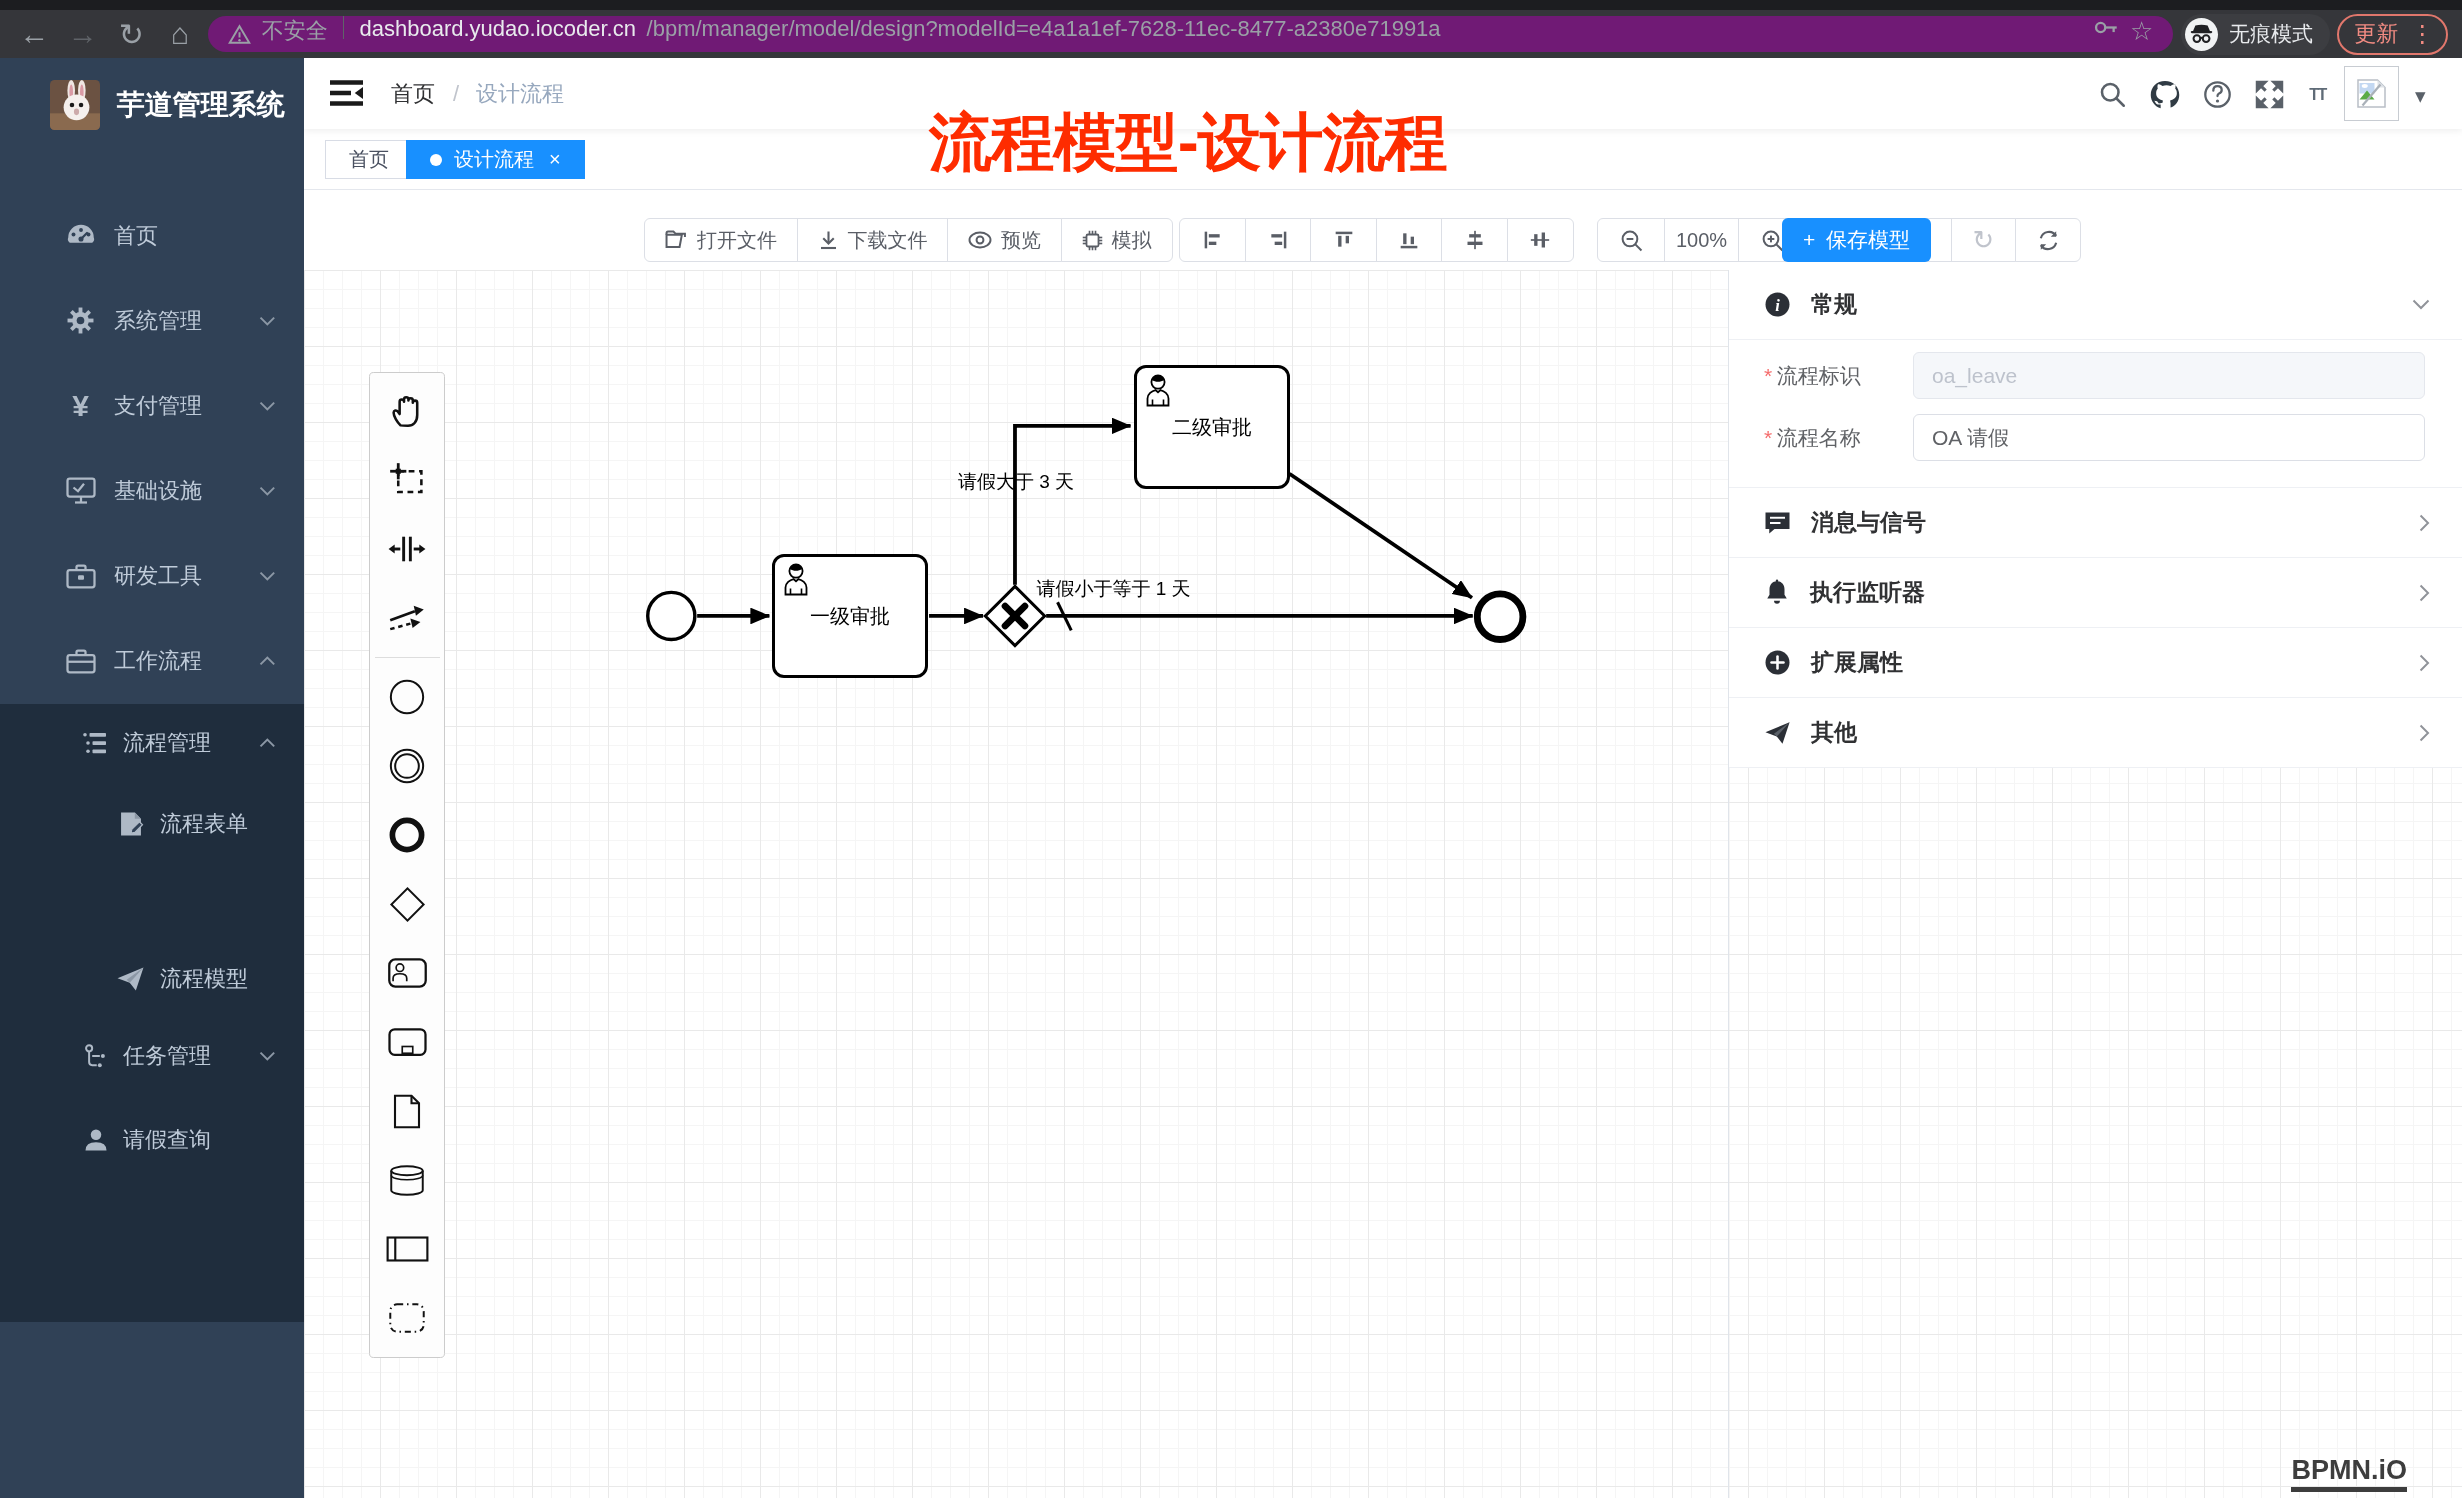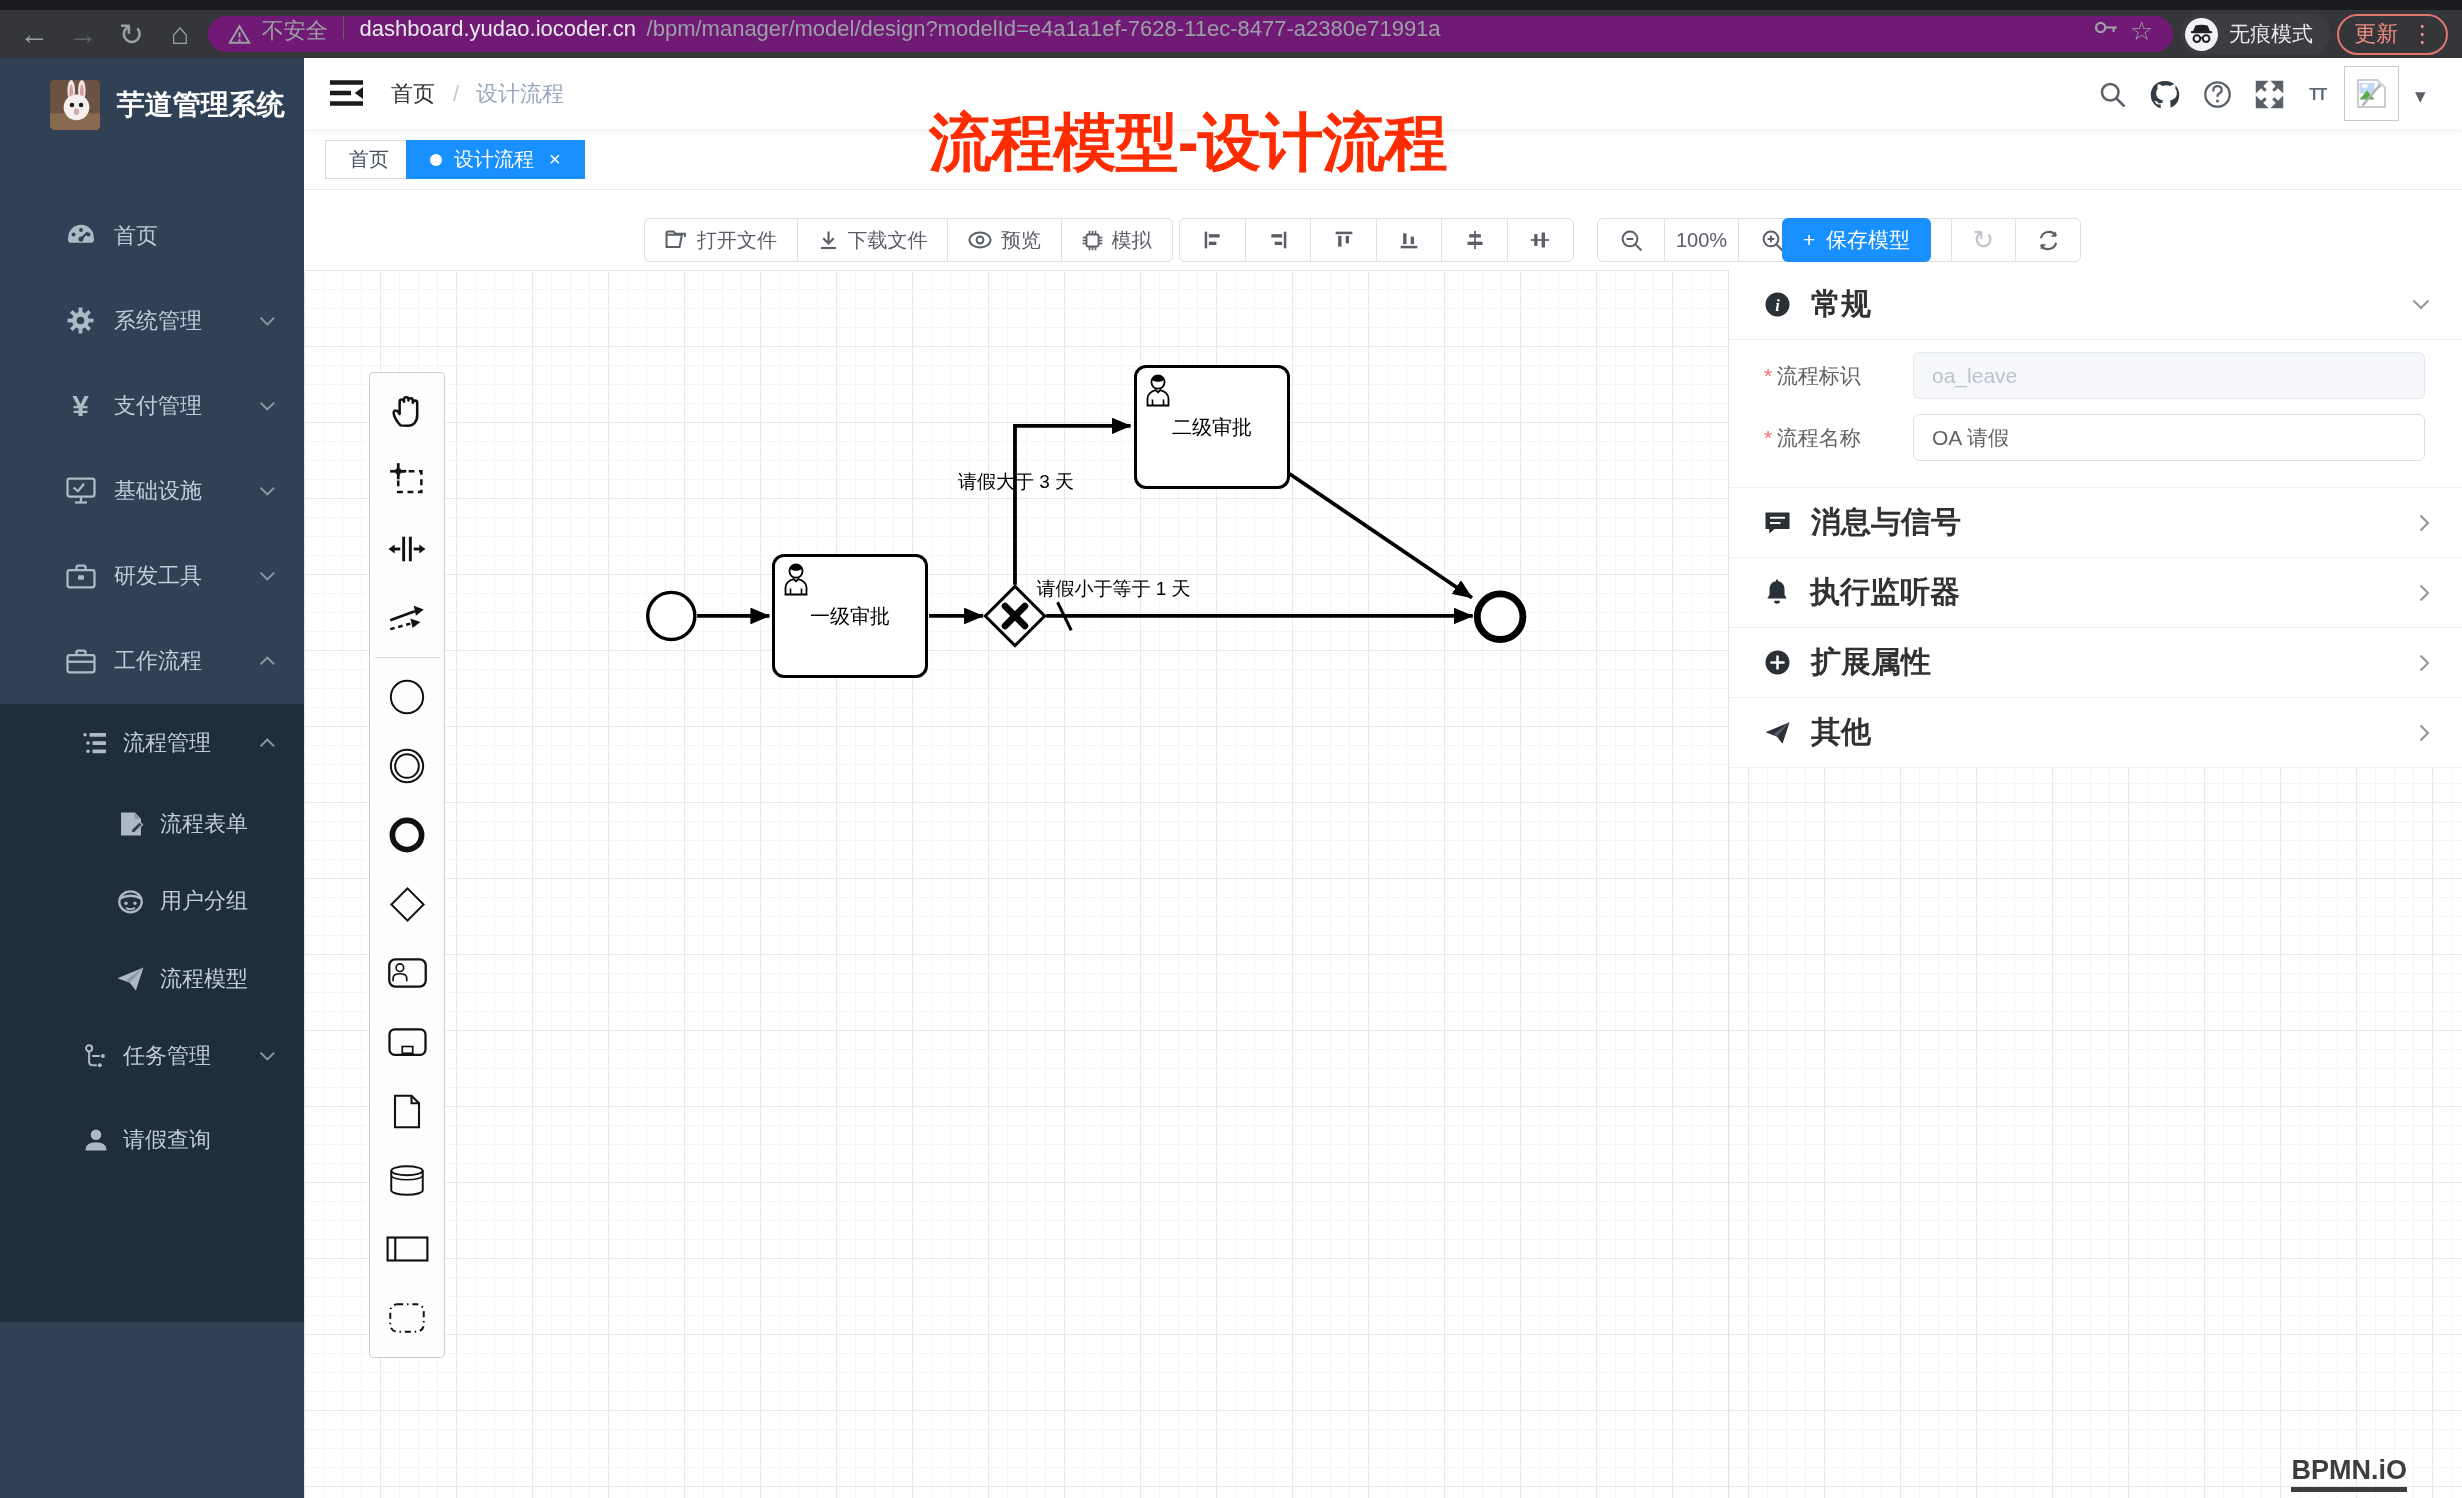--- a/index.html
+++ b/index.html
@@ -88,21 +88,21 @@
 .pal-div { width:65px; border-top:1.5px solid #ddd; margin:4.6px 0; flex:none; }
 #edges { position:absolute; left:0; top:0; width:2158px; height:1228px; z-index:1; }
 .bpmn-task { position:absolute; width:156px; height:124px; border:3.8px solid #000; border-radius:12px; background:#fff; display:flex; align-items:center; justify-content:center; font-size:20px; color:#000; z-index:2; cursor:pointer; }
 .task-person { position:absolute; left:6px; top:5.3px; }
 .flow-label { position:absolute; font-size:19px; color:#000; text-align:center; z-index:2; white-space:nowrap; }
 #watermark { position:absolute; right:55px; bottom:6px; font-size:27px; font-weight:bold; color:#3d3d3d; border-bottom:5.3px solid #3d3d3d; padding-bottom:0.8px; letter-spacing:0px; z-index:2; }
 
 
 #panel { position:absolute; left:1728px; top:270px; width:735px; height:1228px; border-left:1.5px solid #e0e4ea; z-index:3; }
 .p-header { height:70px; background:#fff; display:flex; align-items:center; padding:0 33px 0 35px; border-bottom:1.5px solid #eef0f4; gap:20px; cursor:pointer; }
-.p-title { font-size:30px; font-weight:bold; color:#303133; }
+.p-title { font-size:23px; font-weight:bold; color:#303133; }
 .p-chev { margin-left:auto; display:flex; color:#909399; }
 .p-body { height:148px; background:#fff; border-bottom:1.5px solid #eef0f4; padding:12px 38px 0 35px; }
 .f-row { display:flex; align-items:center; height:47px; margin-bottom:15px; }
 .f-label { width:149px; font-size:21px; color:#606266; white-space:nowrap; }
 .f-star { color:#f56c6c; margin-right:4.6px; }
 .f-input { flex:1; height:47px; border:1.5px solid #dcdfe6; border-radius:6px; font-size:21px; color:#606266; padding:0 18px; background:#fff; outline:none; font-family:inherit; }
 .f-input.disabled { background:#f5f7fa; border-color:#e4e7ed; color:#bdc2cc; }
 svg { display:block; }
 </style>
 </head>
@@ -290,32 +290,20 @@
     </div>
     <div class="sub-item child" style="top:81px">
       <span class="mi-icon">
         <svg width="26" height="26" viewBox="0 0 34 34">
             <path d="M4 2 h18 l8 8 v22 h-26 Z" fill="#aeb9c6"></path>
             <path d="M22 2 v8 h8" fill="#8b97a5"></path>
             <path d="M18 24 l10-10 4 4 -10 10 -5 1 Z" fill="#304156" stroke="#aeb9c6" stroke-width="1.6"></path>
           </svg>
       </span>
       <span class="mi-label">流程表单</span>
-    </div>
-    <div class="sub-item child" style="top:158px">
-      <span class="mi-icon">
-        <svg width="27" height="26" viewBox="0 0 36 34">
-            <ellipse cx="18" cy="18" rx="15" ry="14" fill="none" stroke="#aeb9c6" stroke-width="3"></ellipse>
-            <path d="M3 14 q15 -8 30 0" fill="none" stroke="#aeb9c6" stroke-width="3"></path>
-            <circle cx="12" cy="20" r="2.2" fill="#aeb9c6"></circle>
-            <circle cx="24" cy="20" r="2.2" fill="#aeb9c6"></circle>
-            <path d="M12 26 q6 4 12 0" fill="none" stroke="#aeb9c6" stroke-width="2.6"></path>
-          </svg>
-      </span>
-      <span class="mi-label">用户分组</span>
     </div>
     <div class="sub-item child" style="top:236px">
       <span class="mi-icon">
         <svg width="29" height="26" viewBox="0 0 38 34">
             <path d="M2 16 L36 2 L26 32 L18 22 Z" fill="#aeb9c6"></path>
             <path d="M18 22 L36 2 L14 18 Z" fill="#8b97a5"></path>
           </svg>
       </span>
       <span class="mi-label">流程模型</span>
     </div>

